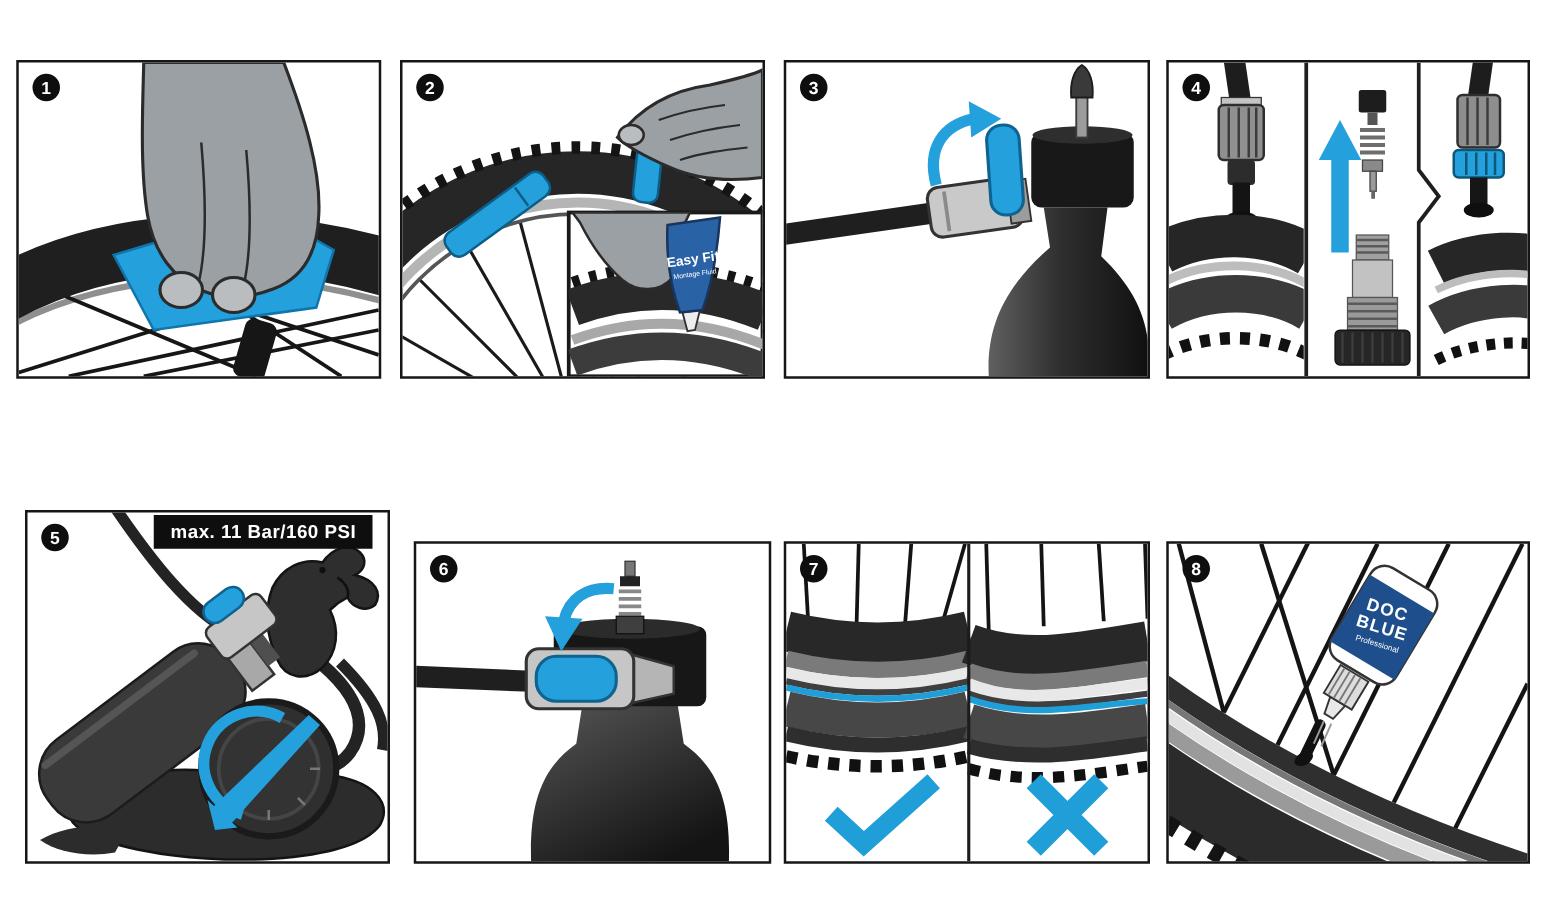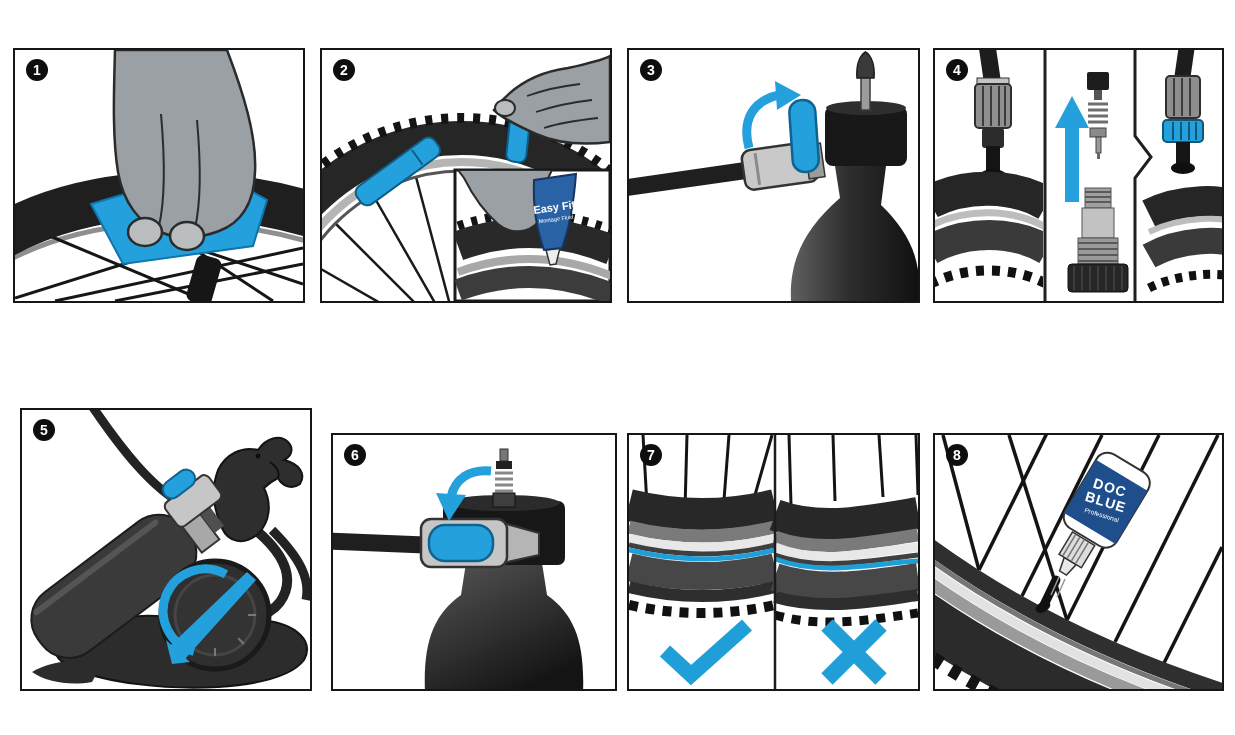--- a/index.html
+++ b/index.html
@@ -198,20 +198,21 @@
       <path d="M 214 164 C 246 148 292 148 300 158" fill="none" stroke="#262626" stroke-width="30"></path>
       <path d="M 214 182 C 246 166 292 166 300 174" fill="none" stroke="#bdbdbd" stroke-width="6"></path>
       <path d="M 214 206 C 246 188 292 188 300 196" fill="none" stroke="#3a3a3a" stroke-width="26"></path>
       <path d="M 214 238 C 246 222 292 222 300 228" fill="none" stroke="#111" stroke-width="9" stroke-dasharray="7 7"></path>
     </g>
   </svg>
 </section>
 
 <section class="panel" style="left:20px;top:408px;width:292px;height:283px">
   <span class="badge">5</span>
+  <div class="banner">max. 11 Bar/160 PSI</div>
   <svg width="288" height="279" viewBox="0 0 288 279">
     <path d="M 70 -4 C 100 40 130 78 162 95" fill="none" stroke="#232323" stroke-width="9"></path>
     <path d="M 36 236 C 70 208 120 200 160 210 L 240 210 C 276 214 292 232 282 250
              C 270 266 240 274 196 277 C 140 280 84 272 56 260 C 36 252 30 244 36 236 Z" fill="#2c2c2c" stroke="#141414" stroke-width="2"></path>
     <path d="M 10 262 C 30 250 60 248 80 254 L 70 272 C 48 276 24 272 10 262 Z" fill="#2c2c2c"></path>
     <path d="M 236 122 C 266 148 272 172 258 192 C 246 208 224 210 210 200" fill="none" stroke="#232323" stroke-width="10"></path>
     <path d="M 250 120 C 280 150 288 170 284 190" fill="none" stroke="#232323" stroke-width="9"></path>
     <g>
       <path d="M 196 60 C 204 44 220 36 236 40 C 244 28 258 24 266 32 C 272 38 270 46 262 50
                C 278 54 284 64 278 74 C 270 80 260 76 256 68 C 248 72 244 76 242 78

